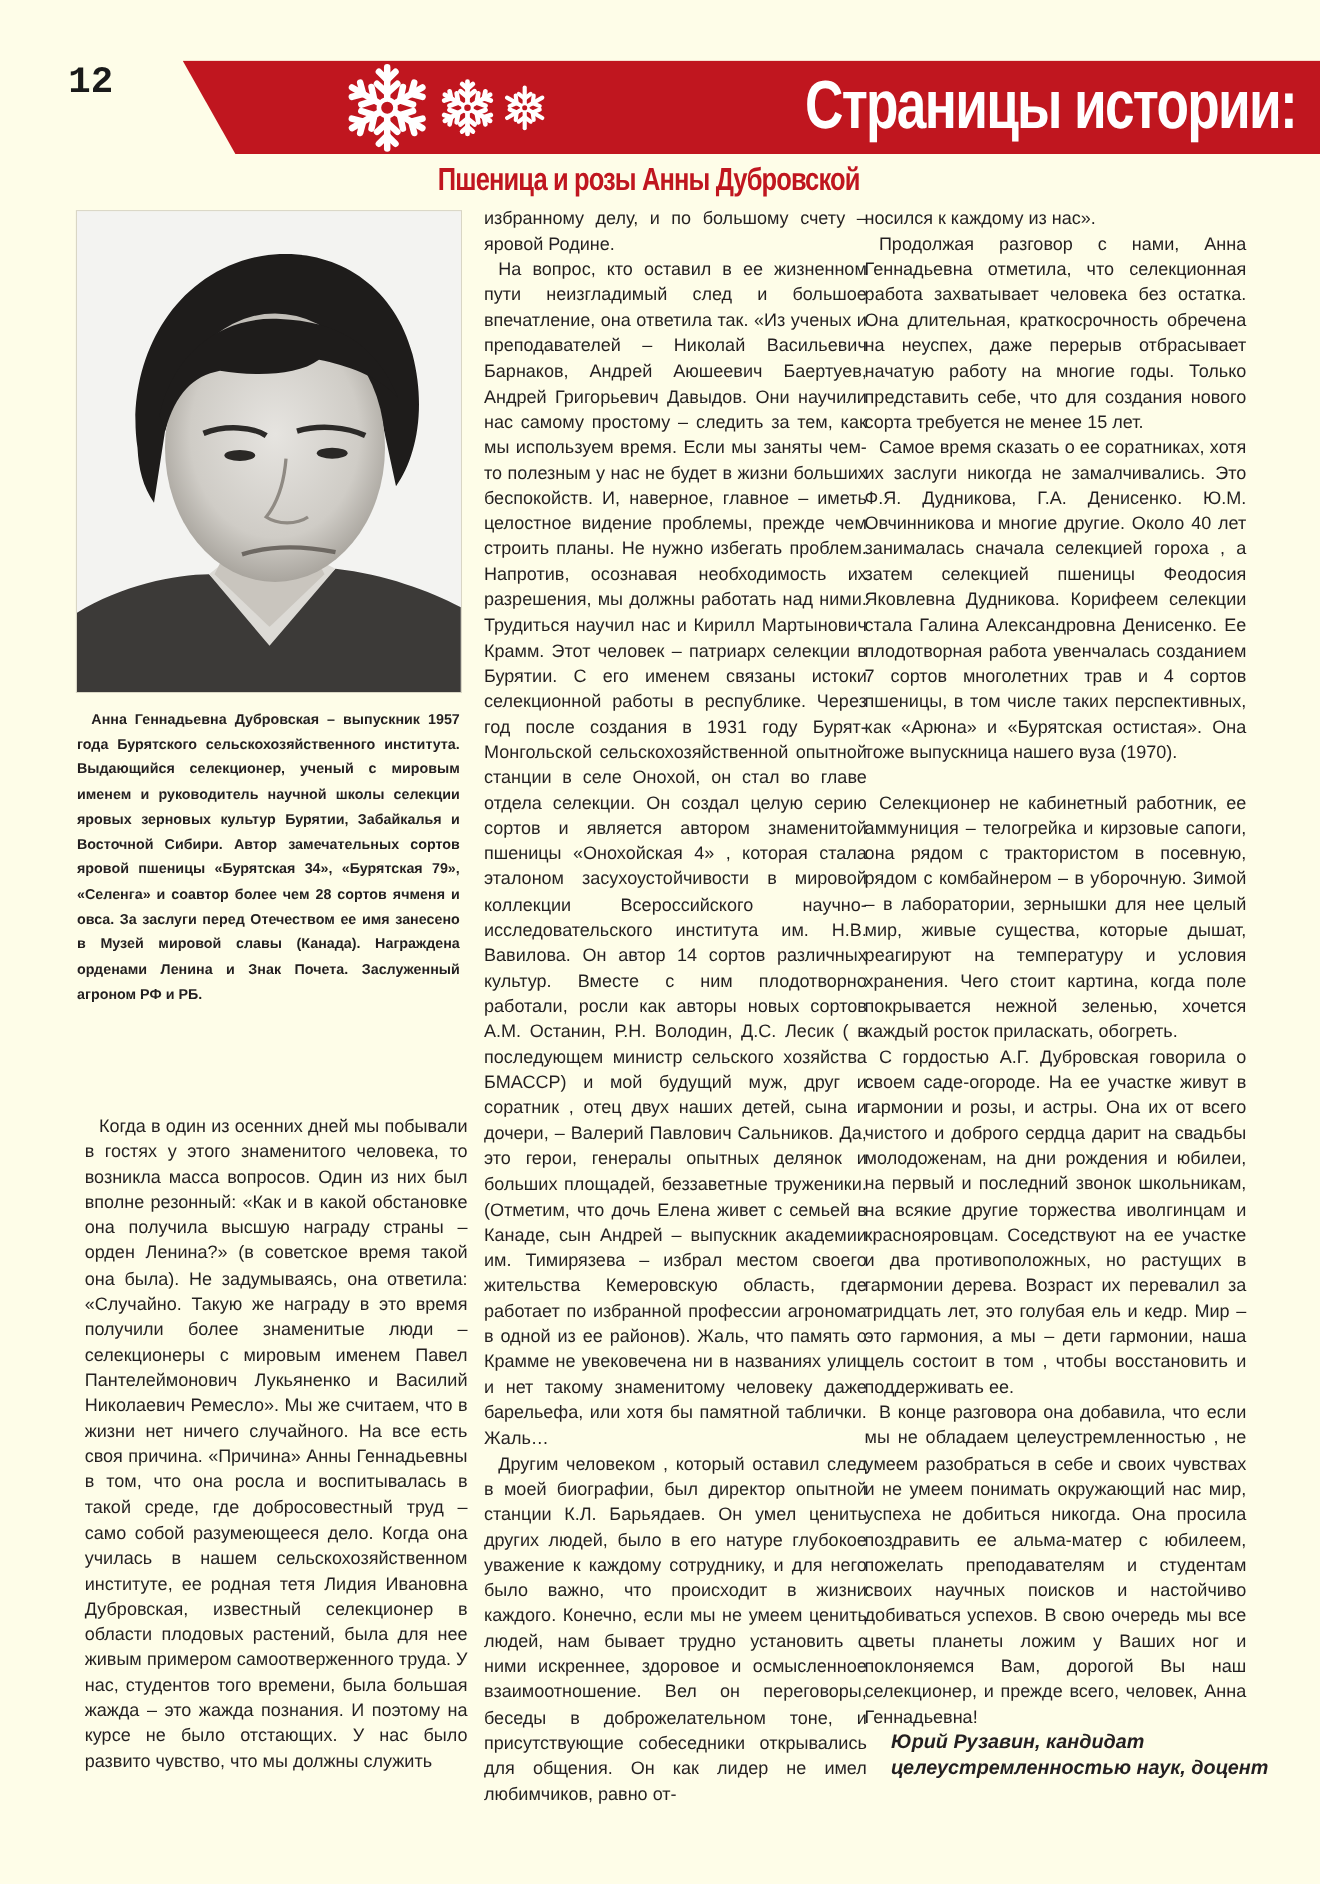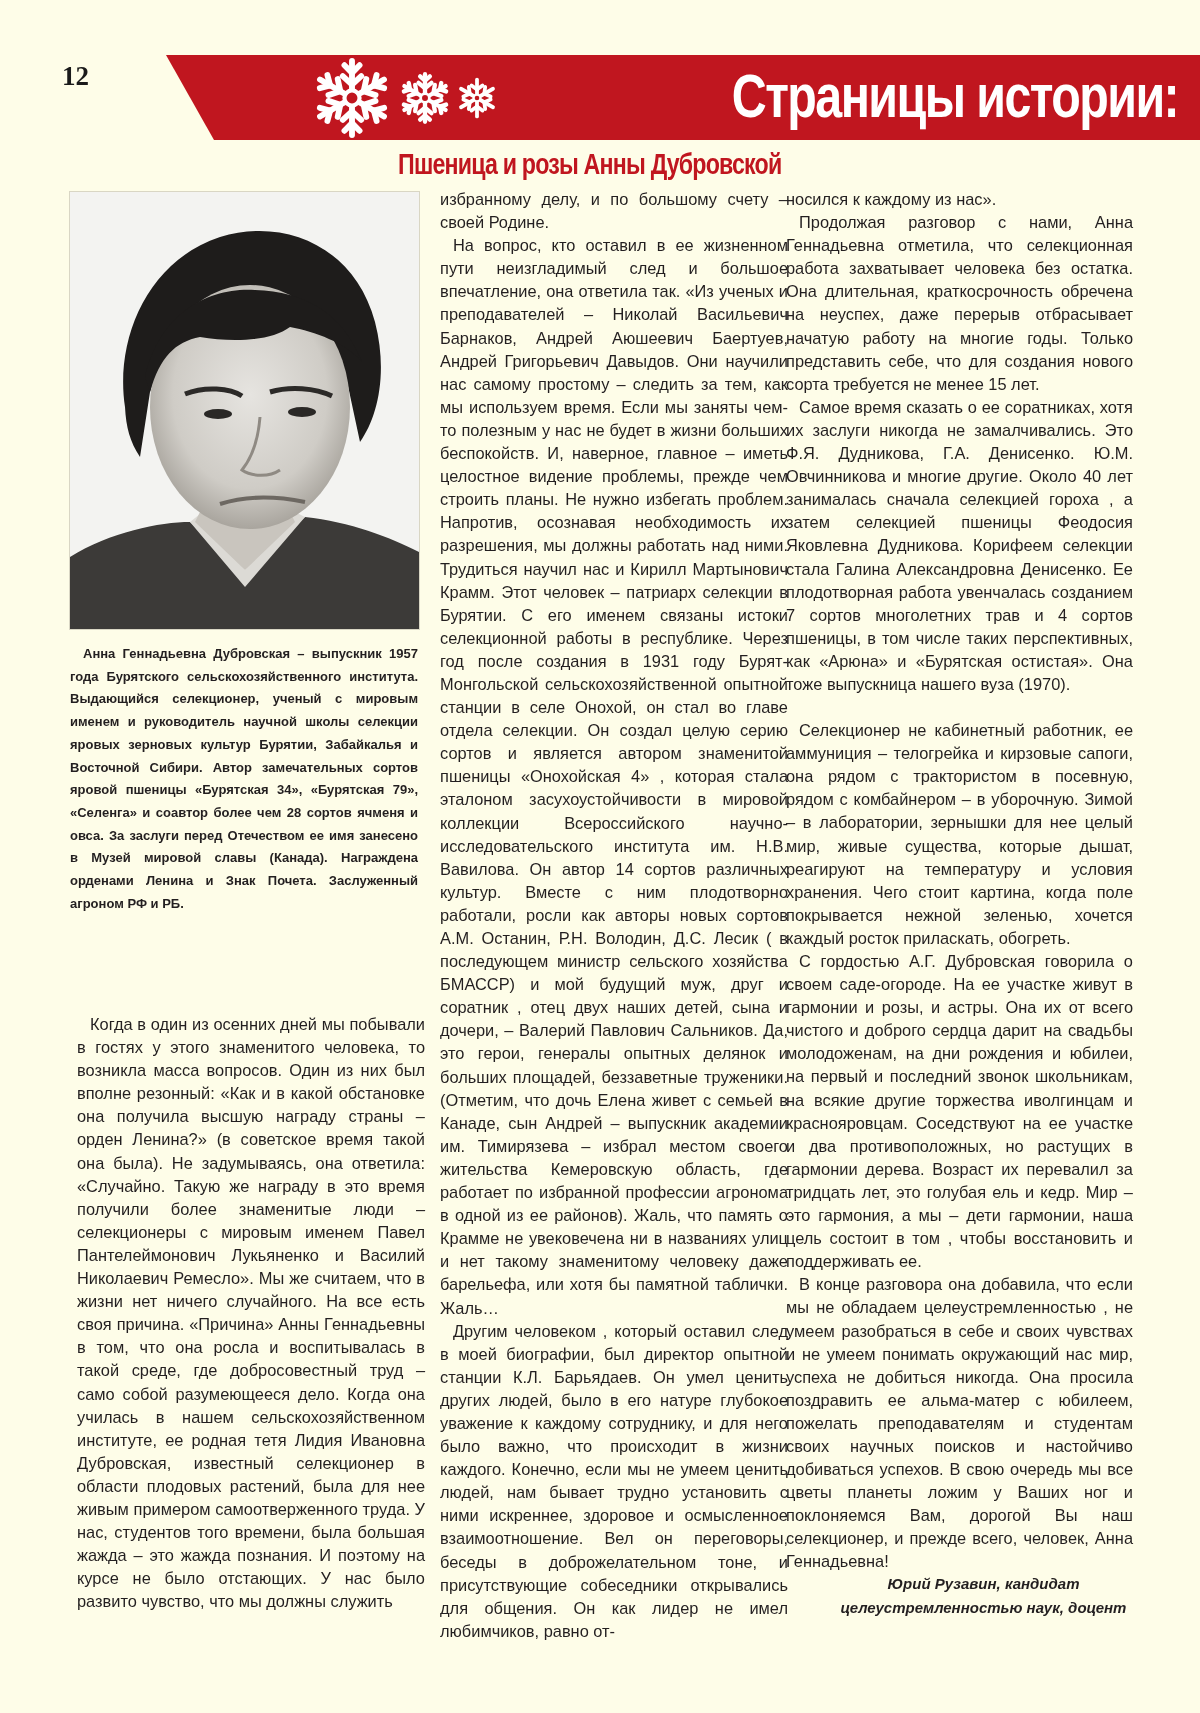--- a/index.html
+++ b/index.html
@@ -9,23 +9,23 @@
       background: #fefde8;
       position: relative;
       overflow: hidden;
       font-family: "Liberation Sans", sans-serif;
       color: #231f20;
     }
     .page-number {
       position: absolute;
       left: 62px;
       top: 56px;
-      font-family: Liberation Serif, serif;
-      font-weight: bold;
-      font-size: 27px;
+      font-family: Liberation Mono, monospace;
+      font-weight: bold;
+      font-size: 34px;
       line-height: 40px;
       color: #1a1a1a;
     }
     .banner {
       position: absolute;
       left: 166px;
       top: 55px;
       width: 1034px;
       height: 85px;
       background: #c0161f;
@@ -108,24 +108,24 @@
       color: #231f20;
     }
     .caption p { margin: 0; text-indent: 13px; }
     .col1 { top: 1013px; }
     .gap-line { height: 23px; }
     .signature {
       position: absolute;
       left: 810px;
       top: 1572px;
       width: 347px;
-      text-align: center;
+      text-align: left;
       font-weight: bold;
       font-style: italic;
-      font-size: 15px;
+      font-size: 18px;
       line-height: 23.5px;
       color: #231f20;
     }
     .signature div { display: block; }
   </style>
 </head>
 <body>
 
 <div class="page-number">12</div>
 
@@ -229,21 +229,21 @@
 
 <div class="caption">
   <p>Анна Геннадьевна Дубровская – выпускник 1957 года Бурятского сельскохозяйственного института. Выдающийся селекционер, ученый с мировым именем и руководитель научной школы селекции яровых зерновых культур Бурятии, Забайкалья и Восточной Сибири. Автор замечательных сортов яровой пшеницы «Бурятская 34», «Бурятская 79», «Селенга» и соавтор более чем 28 сортов ячменя и овса. За заслуги перед Отечеством ее имя занесено в Музей мировой славы (Канада). Награждена орденами Ленина и Знак Почета. Заслуженный агроном РФ и РБ.</p>
 </div>
 
 <div class="column col1">
   <p>Когда в один из осенних дней мы побывали в гостях у этого знаменитого человека, то возникла масса вопросов. Один из них был вполне резонный: «Как и в какой обстановке она получила высшую награду страны – орден Ленина?» (в советское время такой она была). Не задумываясь, она ответила: «Случайно. Такую же награду в это время получили более знаменитые люди – селекционеры с мировым именем Павел Пантелеймонович Лукьяненко и Василий Николаевич Ремесло». Мы же считаем, что в жизни нет ничего случайного. На все есть своя причина. «Причина» Анны Геннадьевны в том, что она росла и воспитывалась в такой среде, где добросовестный труд – само собой разумеющееся дело. Когда она училась в нашем сельскохозяйственном институте, ее родная тетя Лидия Ивановна Дубровская, известный селекционер в области плодовых растений, была для нее живым примером самоотверженного труда. У нас, студентов того времени, была большая жажда – это жажда познания. И поэтому на курсе не было отстающих. У нас было развито чувство, что мы должны служить</p>
 </div>
 
 <div class="column col2">
-  <p class="no-indent">избранному делу, и по большому счету – своей Родине.</p>
+  <p class="no-indent">избранному делу, и по большому счету – яровой Родине.</p>
   <p>На вопрос, кто оставил в ее жизненном пути неизгладимый след и большое впечатление, она ответила так. «Из ученых и преподавателей – Николай Васильевич Барнаков, Андрей Аюшеевич Баертуев, Андрей Григорьевич Давыдов. Они научили нас самому простому – следить за тем, как мы используем время. Если мы заняты чем-то полезным у нас не будет в жизни больших беспокойств. И, наверное, главное – иметь целостное видение проблемы, прежде чем строить планы. Не нужно избегать проблем. Напротив, осознавая необходимость их разрешения, мы должны работать над ними. Трудиться научил нас и Кирилл Мартынович Крамм. Этот человек – патриарх селекции в Бурятии. С его именем связаны истоки селекционной работы в республике. Через год после создания в 1931 году Бурят-Монгольской сельскохозяйственной опытной станции в селе Онохой, он стал во главе отдела селекции. Он создал целую серию сортов и является автором знаменитой пшеницы «Онохойская 4» , которая стала эталоном засухоустойчивости в мировой коллекции Всероссийского научно-исследовательского института им. Н.В. Вавилова. Он автор 14 сортов различных культур. Вместе с ним плодотворно работали, росли как авторы новых сортов А.М. Останин, Р.Н. Володин, Д.С. Лесик ( в последующем министр сельского хозяйства БМАССР) и мой будущий муж, друг и соратник , отец двух наших детей, сына и дочери, – Валерий Павлович Сальников. Да, это герои, генералы опытных делянок и больших площадей, беззаветные труженики. (Отметим, что дочь Елена живет с семьей в Канаде, сын Андрей – выпускник академии им. Тимирязева – избрал местом своего жительства Кемеровскую область, где работает по избранной профессии агронома в одной из ее районов). Жаль, что память о Крамме не увековечена ни в названиях улиц и нет такому знаменитому человеку даже барельефа, или хотя бы памятной таблички. Жаль…</p>
   <p>Другим человеком , который оставил след в моей биографии, был директор опытной станции К.Л. Барьядаев. Он умел ценить других людей, было в его натуре глубокое уважение к каждому сотруднику, и для него было важно, что происходит в жизни каждого. Конечно, если мы не умеем ценить людей, нам бывает трудно установить с ними искреннее, здоровое и осмысленное взаимоотношение. Вел он переговоры, беседы в доброжелательном тоне, и присутствующие собеседники открывались для общения. Он как лидер не имел любимчиков, равно от-</p>
 </div>
 
 <div class="column col3">
   <p class="no-indent">носился к каждому из нас».</p>
   <p>Продолжая разговор с нами, Анна Геннадьевна отметила, что селекционная работа захватывает человека без остатка. Она длительная, краткосрочность обречена на неуспех, даже перерыв отбрасывает начатую работу на многие годы. Только представить себе, что для создания нового сорта требуется не менее 15 лет.</p>
   <p>Самое время сказать о ее соратниках, хотя их заслуги никогда не замалчивались. Это Ф.Я. Дудникова, Г.А. Денисенко. Ю.М. Овчинникова и многие другие. Около 40 лет занималась сначала селекцией гороха , а затем селекцией пшеницы Феодосия Яковлевна Дудникова. Корифеем селекции стала Галина Александровна Денисенко. Ее плодотворная работа увенчалась созданием 7 сортов многолетних трав и 4 сортов пшеницы, в том числе таких перспективных, как «Арюна» и «Бурятская остистая». Она тоже выпускница нашего вуза (1970).</p>
   <div class="gap-line"></div>
   <p>Селекционер не кабинетный работник, ее аммуниция – телогрейка и кирзовые сапоги, она рядом с трактористом в посевную, рядом с комбайнером – в уборочную. Зимой – в лаборатории, зернышки для нее целый мир, живые существа, которые дышат, реагируют на температуру и условия хранения. Чего стоит картина, когда поле покрывается нежной зеленью, хочется каждый росток приласкать, обогреть.</p>

